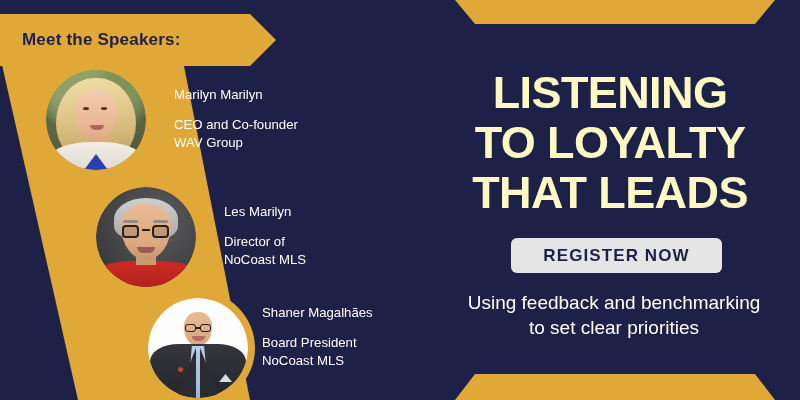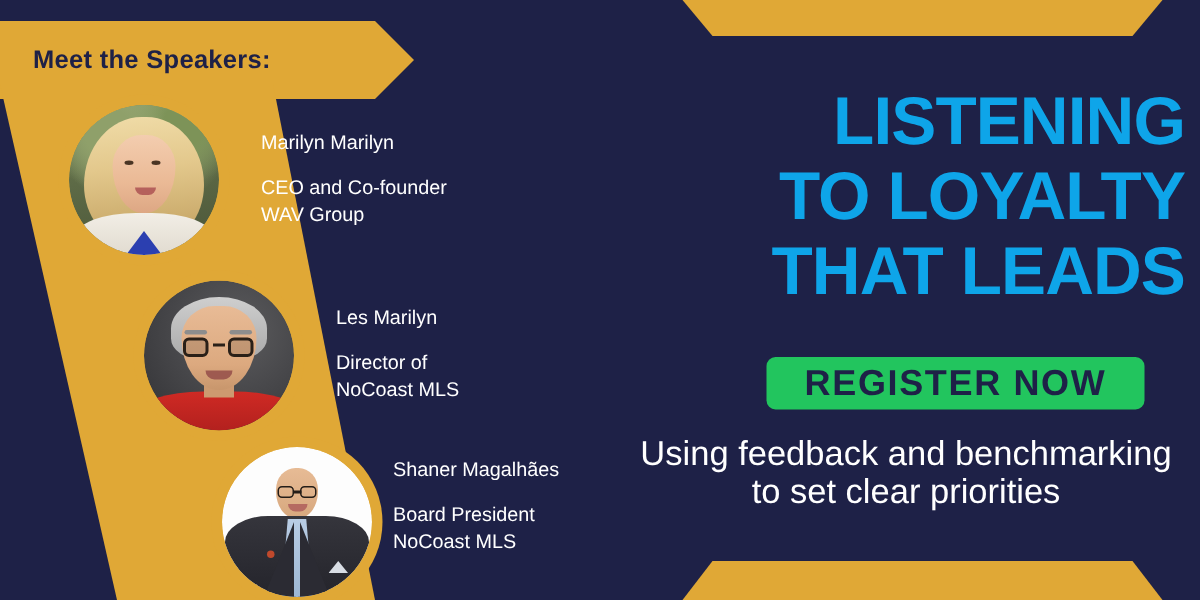--- a/index.html
+++ b/index.html
@@ -266,58 +266,58 @@
   .speaker-text .org  { display: block; }
 
   #speaker-text-1 { left: 174px; top: 86px; }
   #speaker-text-2 { left: 224px; top: 203px; }
   #speaker-text-3 { left: 262px; top: 304px; }
 
   
   .headline {
     position: absolute;
     left: 430px;
-    top: 56px;
+    top: 68px;
     width: 360px;
-    text-align: right;
-    color: #0ea5e9;
+    text-align: center;
+    color: #fef9c3;
     font-size: 45px;
     line-height: 50px;
     font-weight: bold;
     letter-spacing: -0.6px;
     z-index: 4;
   }
   .headline .hl-line { display: block; }
 
   .register-button {
     position: absolute;
     left: 511px;
     top: 238px;
-    width: 252px;
+    width: 211px;
     height: 35px;
     border: none;
     border-radius: 6px;
-    background: #22c55e;
+    background: #e5e5e5;
     color: #1E2147;
     font-family: "Liberation Sans", sans-serif;
-    font-size: 24px;
+    font-size: 17px;
     font-weight: bold;
     letter-spacing: 1.1px;
     cursor: pointer;
     z-index: 6;
   }
 
   .subhead {
     position: absolute;
-    left: 426px;
+    left: 436px;
     top: 290px;
     width: 356px;
     text-align: center;
     color: #ffffff;
-    font-size: 23px;
+    font-size: 19px;
     line-height: 25px;
     z-index: 4;
   }
   .subhead .sub-line { display: block; }
 </style>
 </head>
 <body>
 
 <div id="banner">
 

